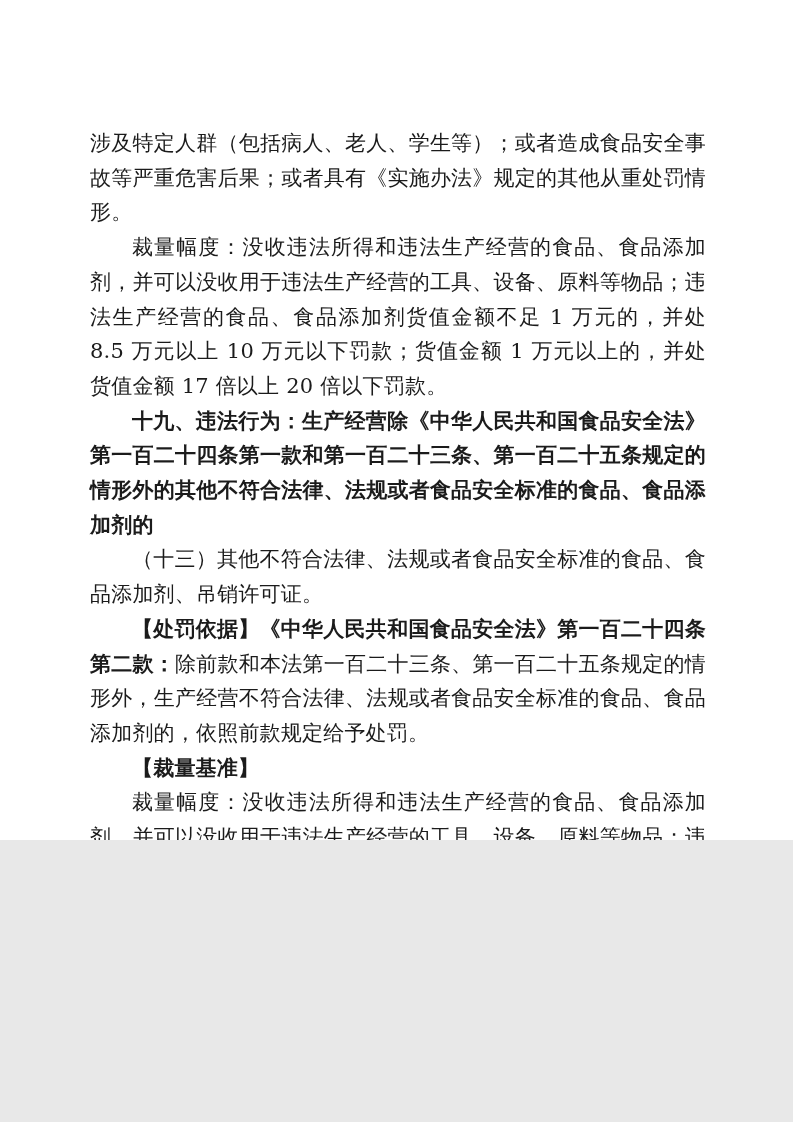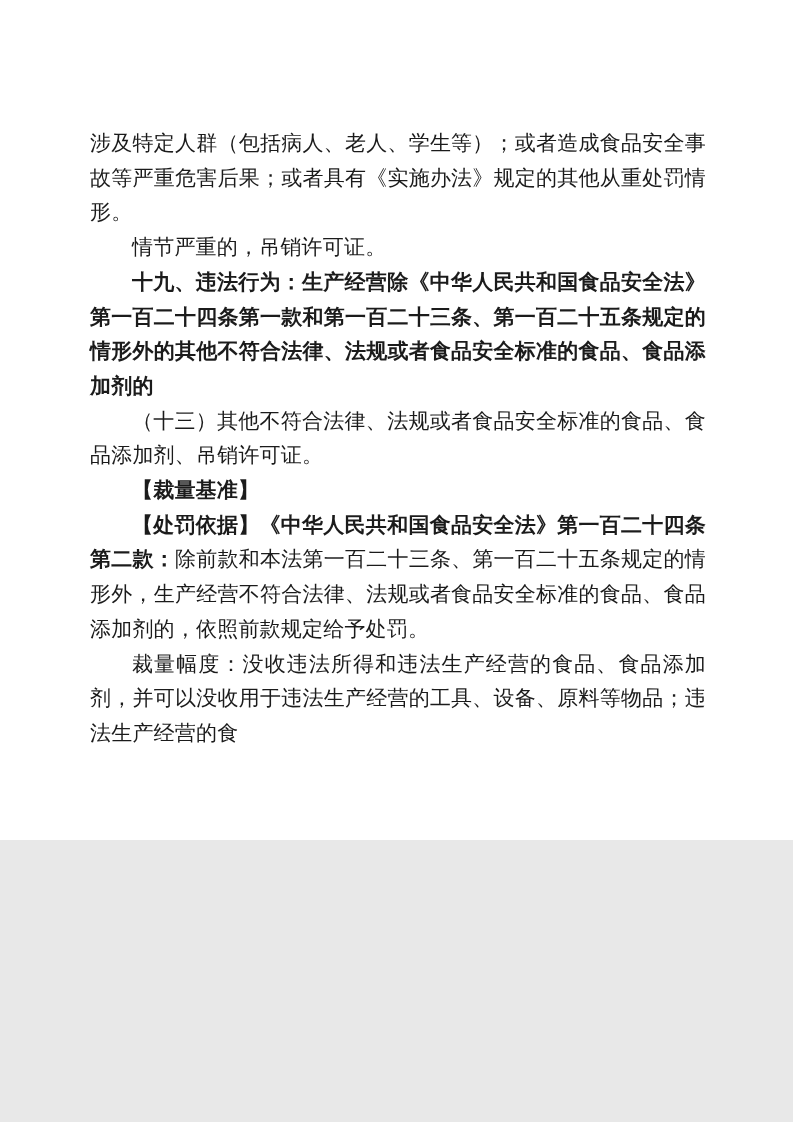--- a/index.html
+++ b/index.html
@@ -40,21 +40,21 @@
     color: #1b1b1b;
     white-space: nowrap;
   }
 </style>
 </head>
 <body>
 
 <div class="page">
   <div class="content">
       <p class="para body">涉及特定人群（包括病人、老人、学生等）；或者造成食品安全事故等严重危害后果；或者具有《实施办法》规定的其他从重处罚情形。</p>
-      <p class="para body indent">情节严重的，吊销许可证。</p>
+      <p class="para body indent">裁量幅度：没收违法所得和违法生产经营的食品、食品添加剂，并可以没收用于违法生产经营的工具、设备、原料等物品；违法生产经营的食品、食品添加剂货值金额不足 1 万元的，并处 8.5 万元以上 10 万元以下罚款；货值金额 1 万元以上的，并处货值金额 17 倍以上 20 倍以下罚款。</p>
       <p class="para heading indent">十九、违法行为：生产经营除《中华人民共和国食品安全法》第一百二十四条第一款和第一百二十三条、第一百二十五条规定的情形外的其他不符合法律、法规或者食品安全标准的食品、食品添加剂的</p>
       <p class="para body indent">（十三）其他不符合法律、法规或者食品安全标准的食品、食品添加剂、吊销许可证。</p>
+      <p class="para labeled indent"><span class="lead">【处罚依据】《中华人民共和国食品安全法》第一百二十四条第二款：</span>除前款和本法第一百二十三条、第一百二十五条规定的情形外，生产经营不符合法律、法规或者食品安全标准的食品、食品添加剂的，依照前款规定给予处罚。</p>
       <p class="para labeled indent"><span class="lead">【裁量基准】</span></p>
-      <p class="para labeled indent"><span class="lead">【处罚依据】《中华人民共和国食品安全法》第一百二十四条第二款：</span>除前款和本法第一百二十三条、第一百二十五条规定的情形外，生产经营不符合法律、法规或者食品安全标准的食品、食品添加剂的，依照前款规定给予处罚。</p>
       <p class="para body indent">裁量幅度：没收违法所得和违法生产经营的食品、食品添加剂，并可以没收用于违法生产经营的工具、设备、原料等物品；违法生产经营的食</p>
     </div>
   <div class="footer">— 349 —</div>
 </div>
 
 </body></html>

